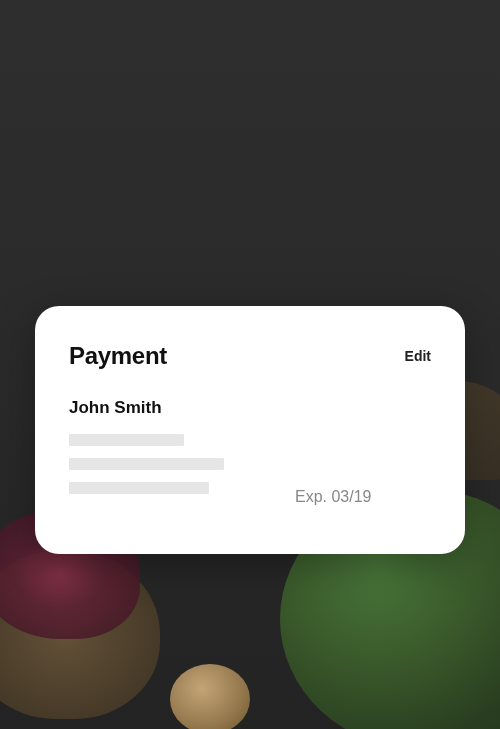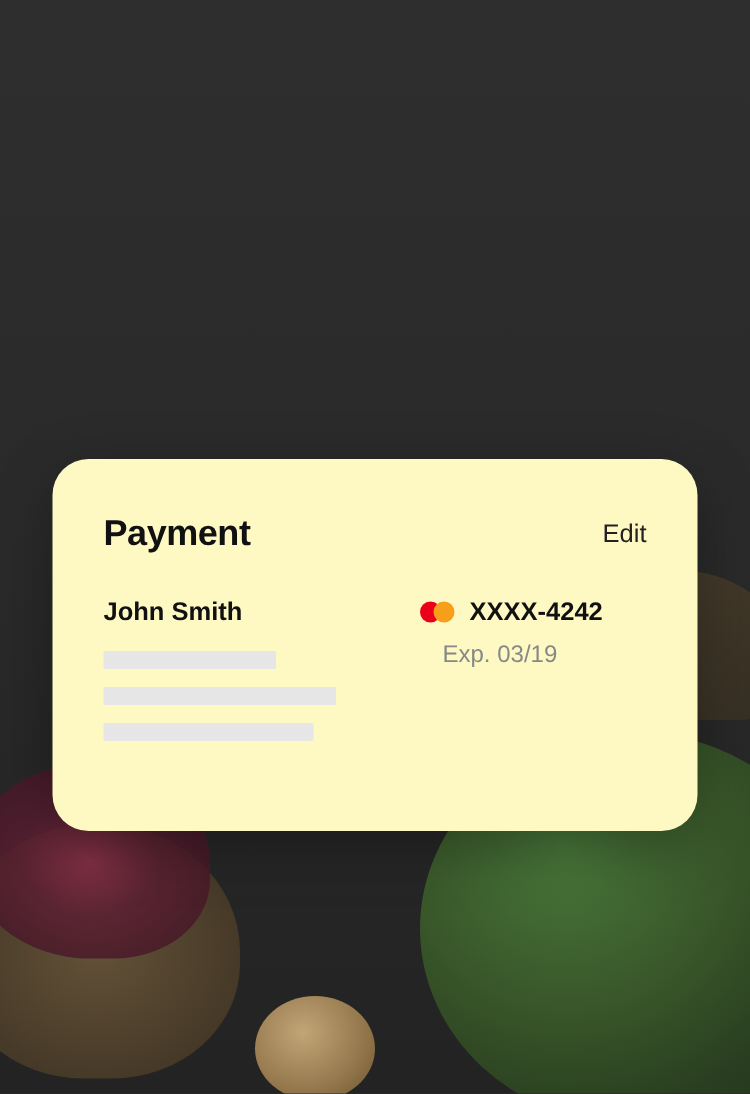--- a/index.html
+++ b/index.html
@@ -68,46 +68,47 @@
       height: 70px;
       background: radial-gradient(ellipse at 40% 35%, #d4b380 0%, #a08050 60%, #705830 100%);
       border-radius: 50%;
       opacity: 0.9;
     }
     .card {
       position: absolute;
       left: 35px;
       top: 306px;
       width: 430px;
-      background: #fef9c3;
+      background: #ffffff;
       border-radius: 24px;
       padding: 36px 34px 48px 34px;
       box-shadow: 0 10px 40px rgba(0,0,0,0.3);
     }
     .card-header {
       display: flex;
       justify-content: space-between;
       align-items: center;
       margin-bottom: 28px;
     }
     .card-title {
       font-size: 24px;
       font-weight: 600;
       color: #111;
       letter-spacing: -0.3px;
     }
     .edit-link {
-      font-size: 17px;
+      font-size: 14px;
       color: #222;
       cursor: pointer;
-      font-weight: 400;
+      font-weight: 700;
     }
     .card-body {
       display: flex;
       gap: 56px;
+      align-items: flex-end;
     }
     .left-col {
       flex: 1;
     }
     .right-col {
       flex: 1;
     }
     .name {
       font-size: 17px;
       font-weight: 600;
@@ -175,23 +176,16 @@
     <div class="edit-link">Edit</div>
   </div>
   <div class="card-body">
     <div class="left-col">
       <div class="name">John Smith</div>
       <div class="skeleton sk1"></div>
       <div class="skeleton sk2"></div>
       <div class="skeleton sk3"></div>
     </div>
     <div class="right-col">
-      <div class="card-row">
-        <span class="mc-icon">
-          <span class="circ circ-red"></span>
-          <span class="circ circ-yellow"></span>
-        </span>
-        <span class="card-num">XXXX-4242</span>
-      </div>
       <div class="exp">Exp. 03/19</div>
     </div>
   </div>
 </div>
 
 </body></html>

